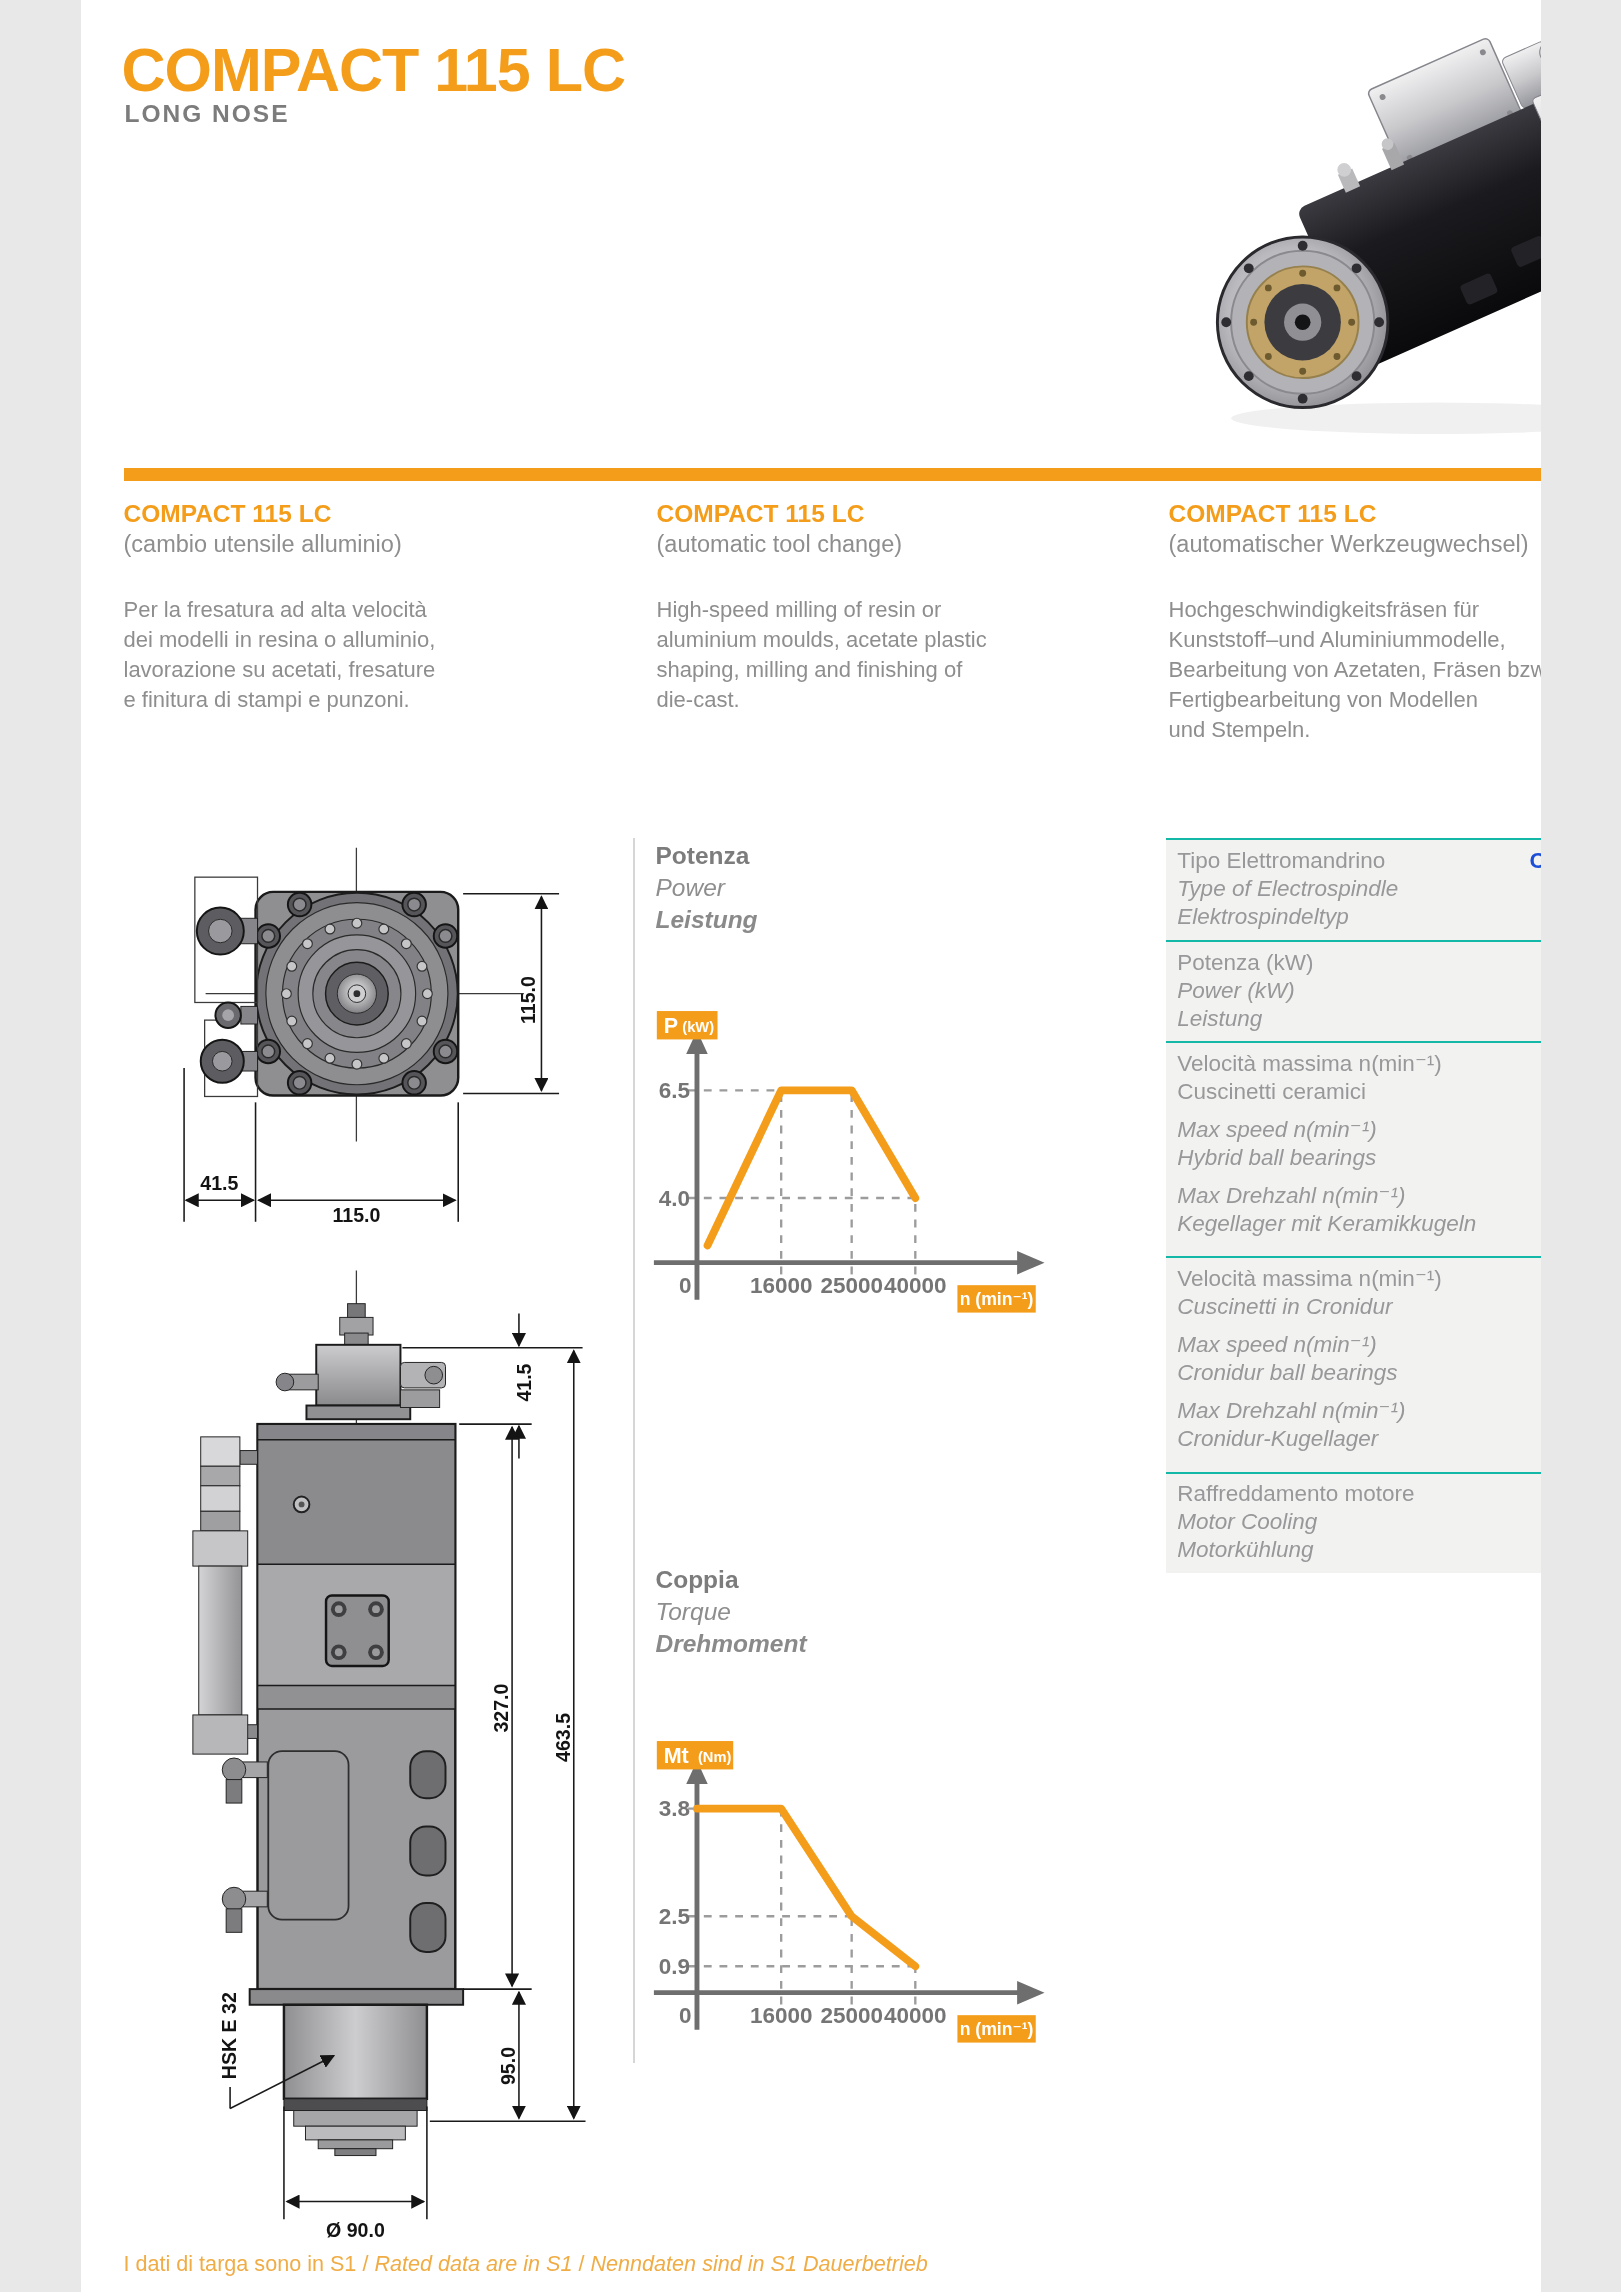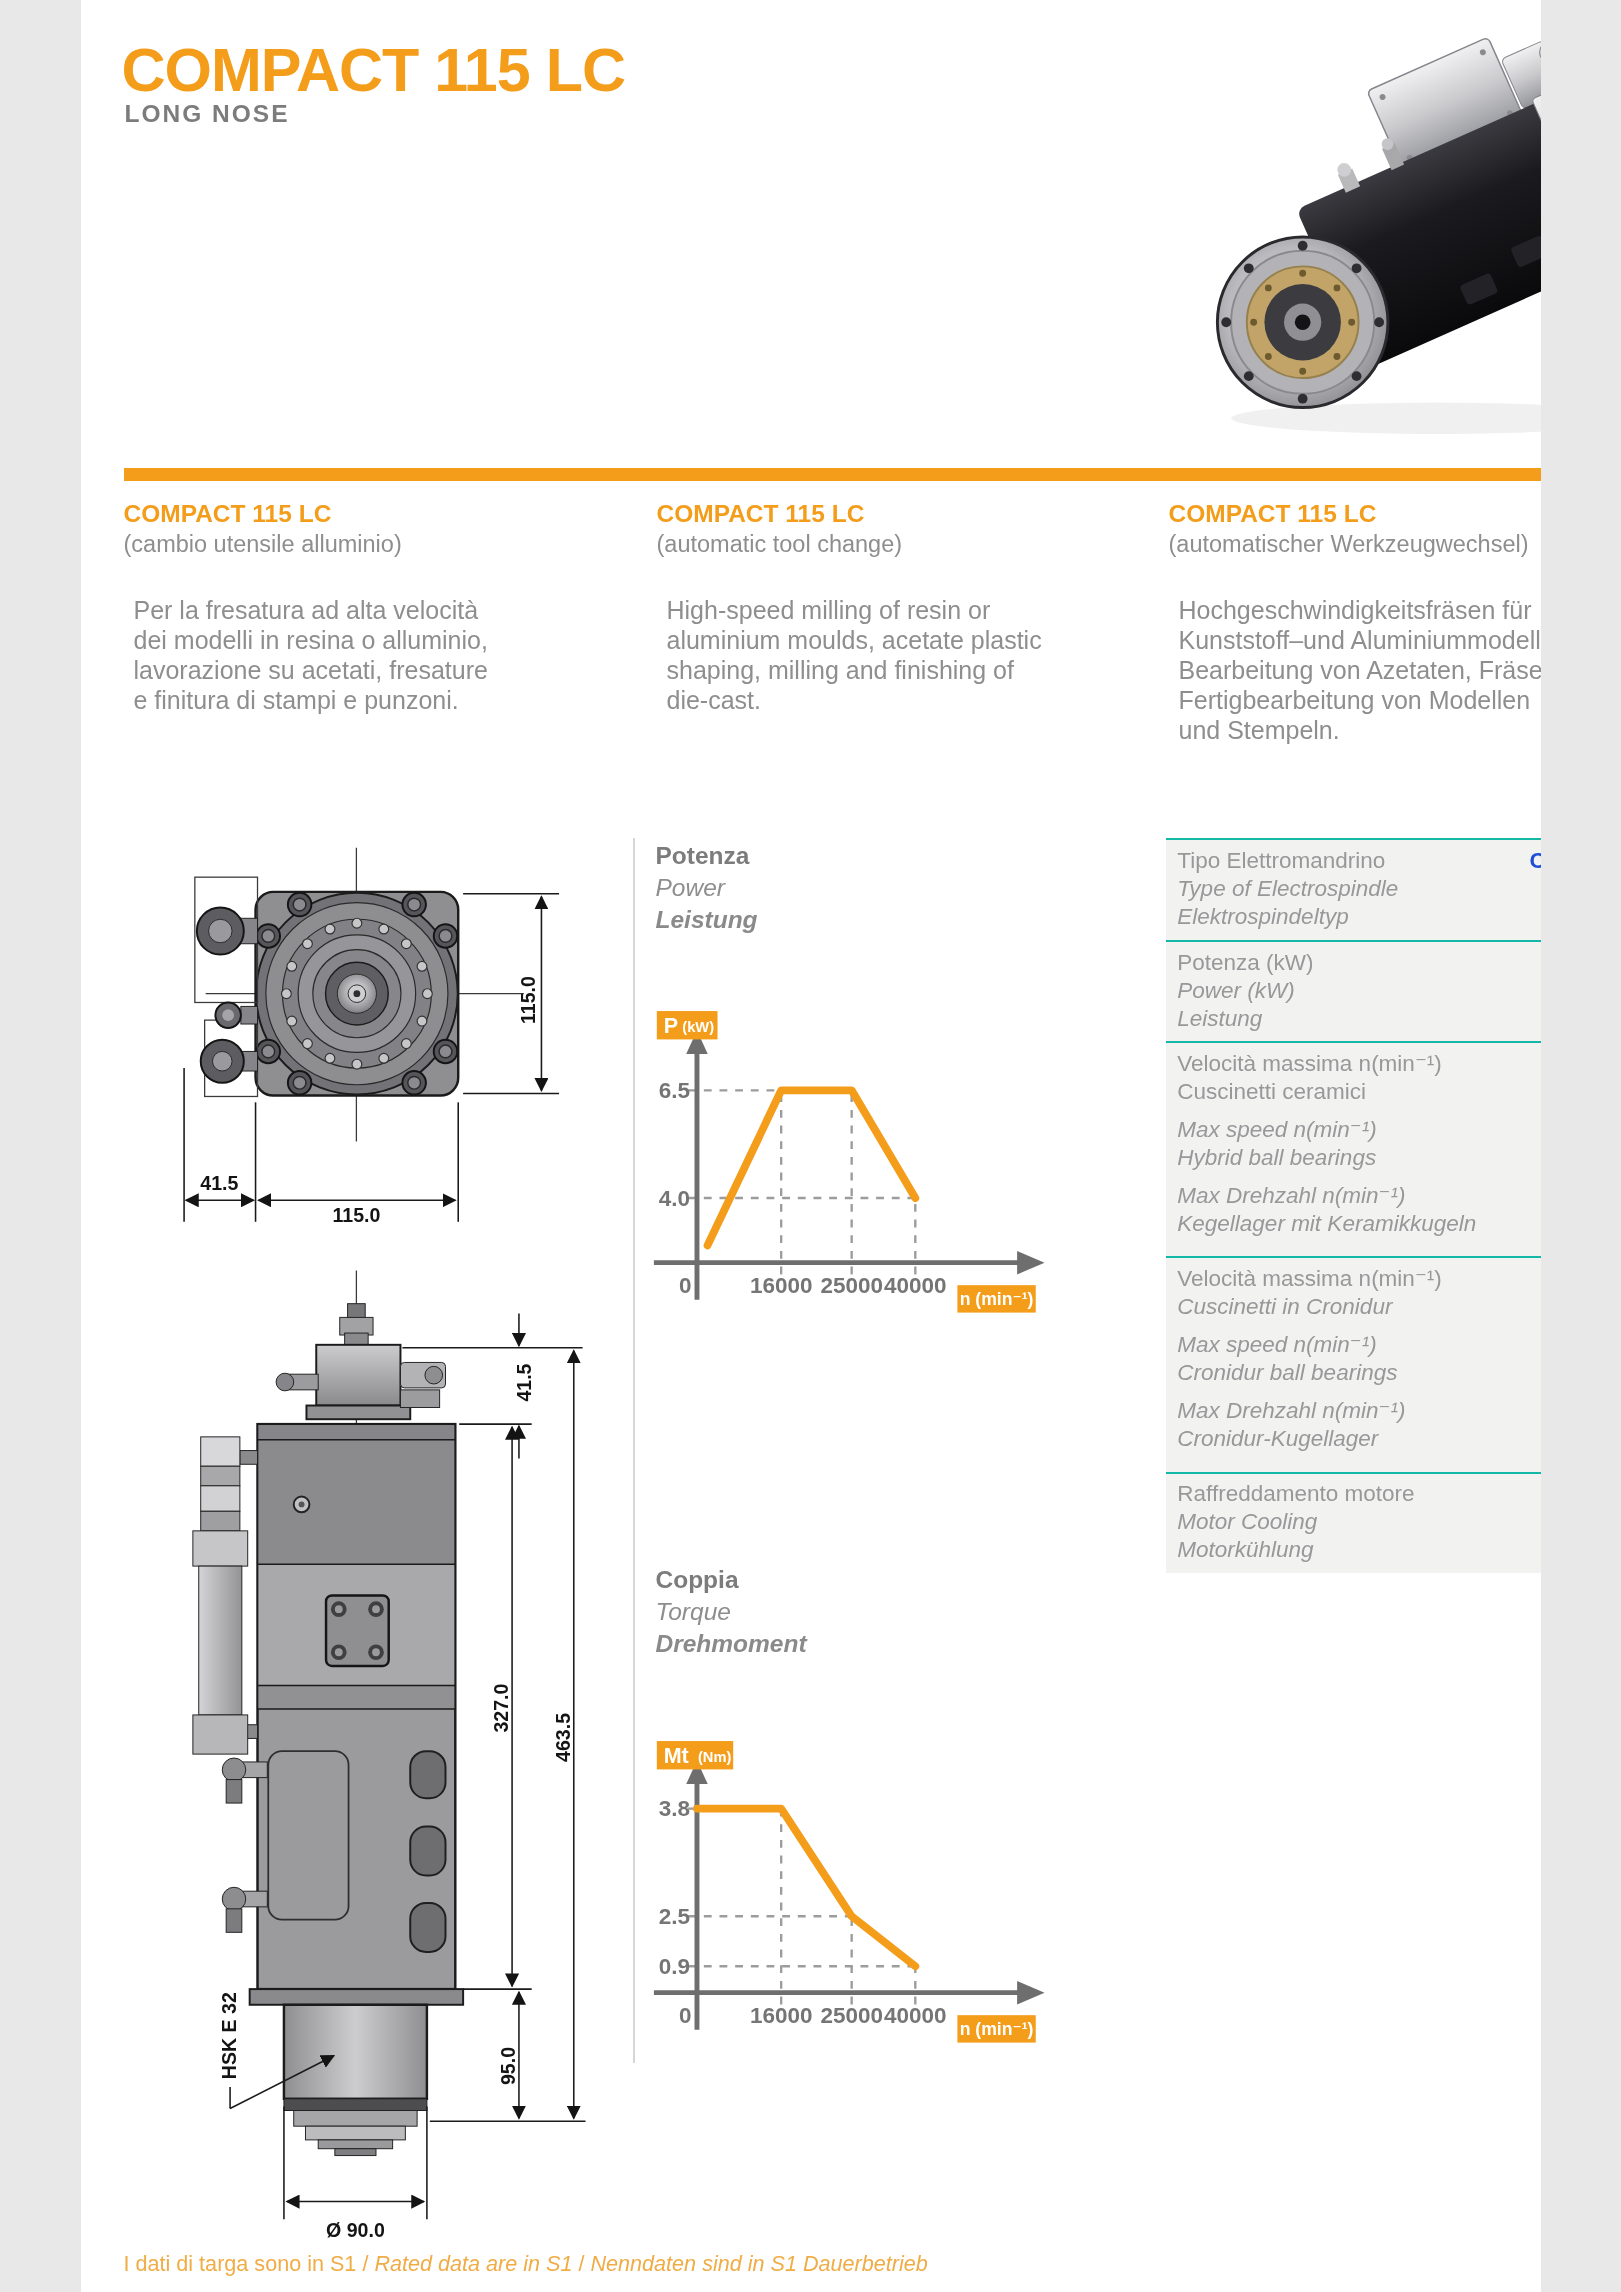--- a/index.html
+++ b/index.html
@@ -9,21 +9,21 @@
 
   
   .main-title{left:41px;top:35px;font-size:61px;font-weight:700;letter-spacing:-1px;color:#F49D1A;}
   .main-sub{left:44px;top:100px;font-size:24.5px;font-weight:700;letter-spacing:2px;color:#7c7c7c;}
   .orange-bar{left:43px;top:468px;width:1535px;height:12.7px;background:#F49D1A;}
 
   
   .intro-col{top:500px;width:490px;}
   .intro-col .h{font-size:24.5px;font-weight:700;color:#F49D1A;margin-bottom:2.9px;}
   .intro-col .s{font-size:23.5px;color:#8e8e8e;}
-  .intro-col .b{margin-top:37px;font-size:25px;line-height:30px;color:#8e8e8e;white-space:pre-line;margin-left:10px;}
+  .intro-col .b{margin-top:37px;font-size:22px;line-height:30px;color:#8e8e8e;white-space:pre-line;}
 
   
   .divider-v{left:552px;top:838px;width:2px;height:1225px;background:#d6d6d4;}
   .chart-title{left:575px;width:314px;font-size:24.5px;line-height:32px;}
   .chart-title .t1{font-weight:700;color:#7c7c7c;}
   .chart-title .t2{font-style:italic;color:#8e8e8e;}
   .chart-title .t3{font-style:italic;font-weight:700;color:#8a8a8a;}
   .tickLab{font:700 23px "Liberation Sans","DejaVu Sans",sans-serif;fill:#757575;}
   .badgeMain{font:700 22px "Liberation Sans","DejaVu Sans",sans-serif;fill:#ffffff;}
   .badgeUnit{font:700 15px "Liberation Sans","DejaVu Sans",sans-serif;fill:#ffffff;}

